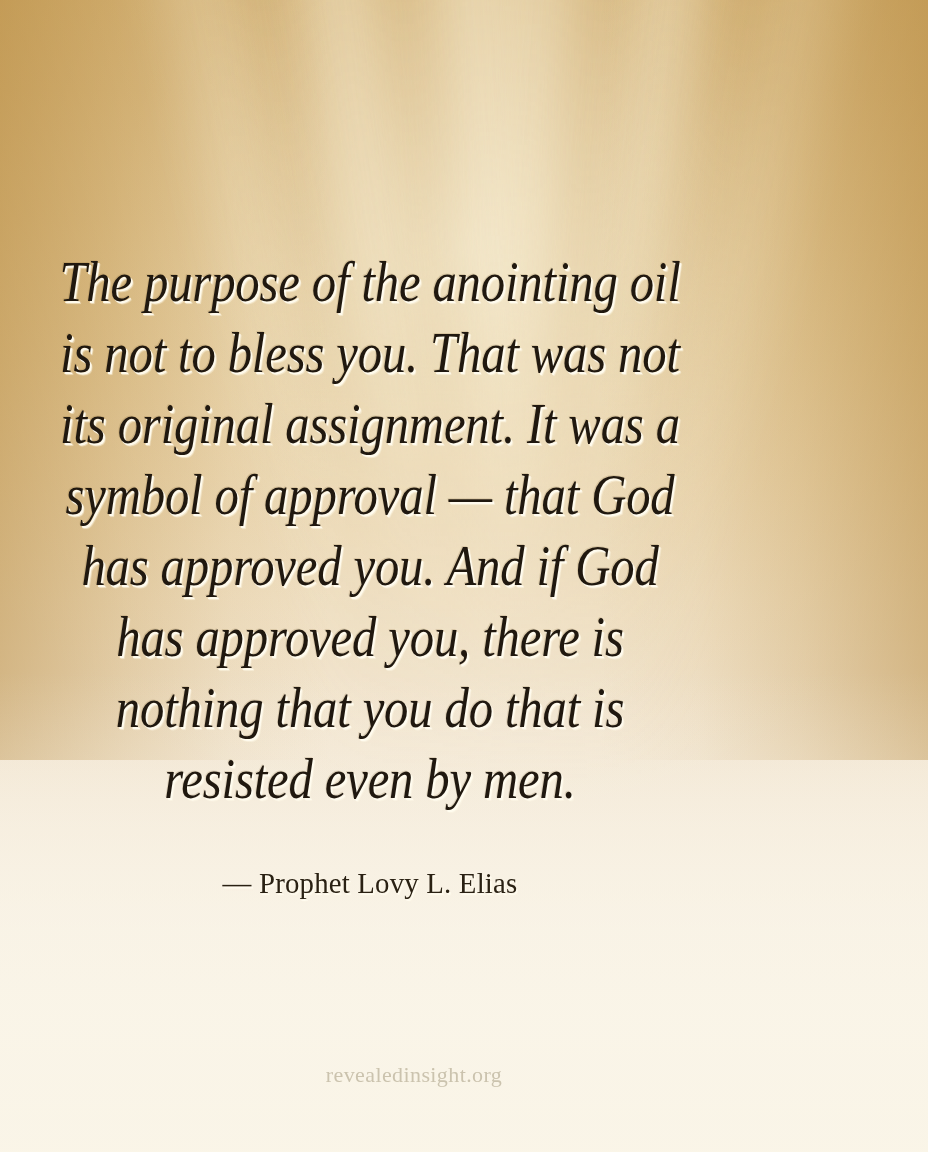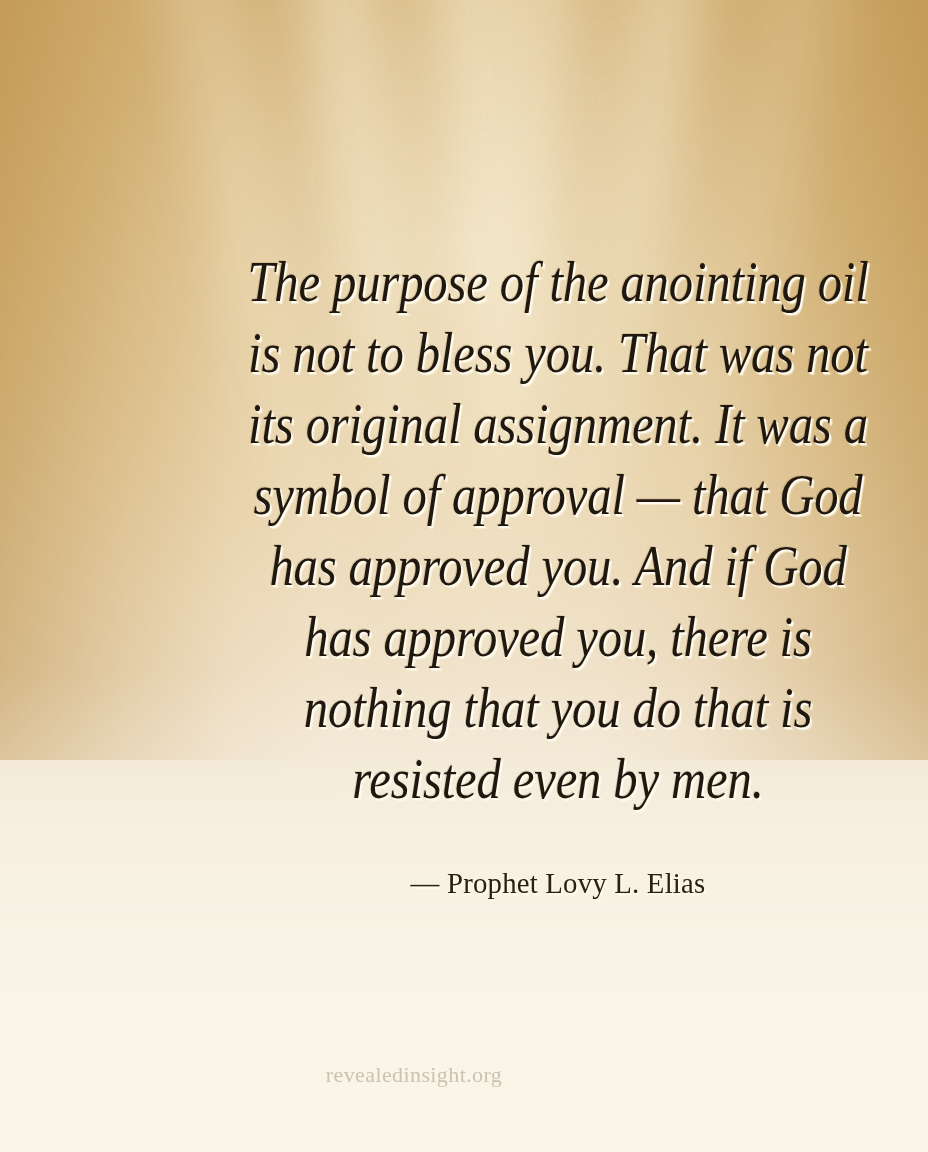--- a/index.html
+++ b/index.html
@@ -130,21 +130,21 @@
 
   
 
   .content {
     position: absolute;
     left: 0; top: 0;
     width: 928px;
     height: 1152px;
     display: flex;
     flex-direction: column;
-    align-items: flex-end;
+    align-items: flex-start;
   }
 
   .quote-block {
     width: 740px;
     margin-top: 246px;
     text-align: center;
   }
 
   .quote-text {
     margin: 0;

